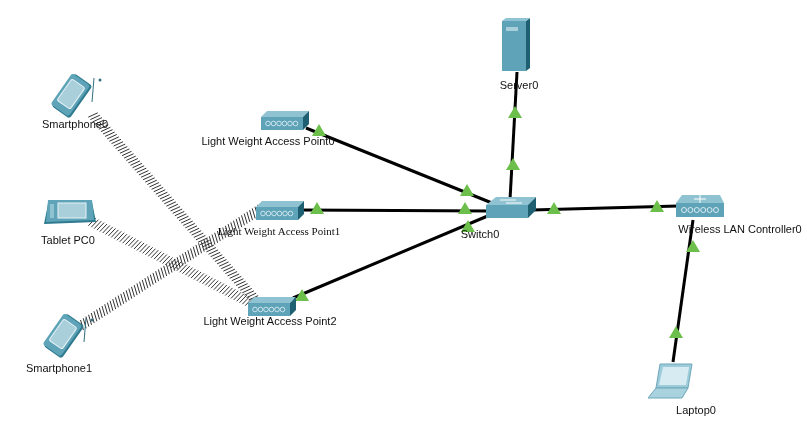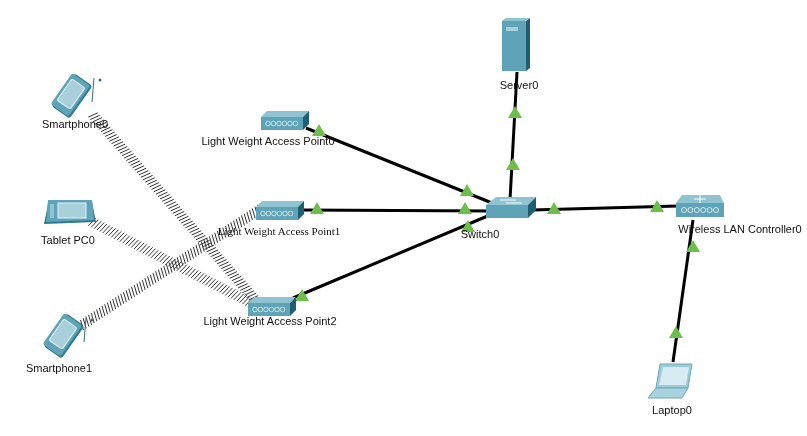--- a/index.html
+++ b/index.html
@@ -342,14 +342,14 @@
 <div id="labels">
     <div class="label" style="left: 75px; top: 118px;">Smartphone0</div>
     <div class="label" style="left: 68px; top: 234px;">Tablet PC0</div>
     <div class="label" style="left: 59px; top: 362px;">Smartphone1</div>
     <div class="label" style="left: 268px; top: 135px;">Light Weight Access Point0</div>
     <div class="label" style="left: 279px; top: 225px; font-family: Liberation Serif, serif;">Light Weight Access Point1</div>
     <div class="label" style="left: 270px; top: 315px;">Light Weight Access Point2</div>
     <div class="label" style="left: 480px; top: 228px;">Switch0</div>
     <div class="label" style="left: 519px; top: 79px;">Server0</div>
     <div class="label" style="left: 740px; top: 223px;">Wireless LAN Controller0</div>
-    <div class="label" style="left: 672px; top: 404px;">Laptop0</div>
+    <div class="label" style="left: 696px; top: 404px;">Laptop0</div>
   </div>
 
 </body></html>

